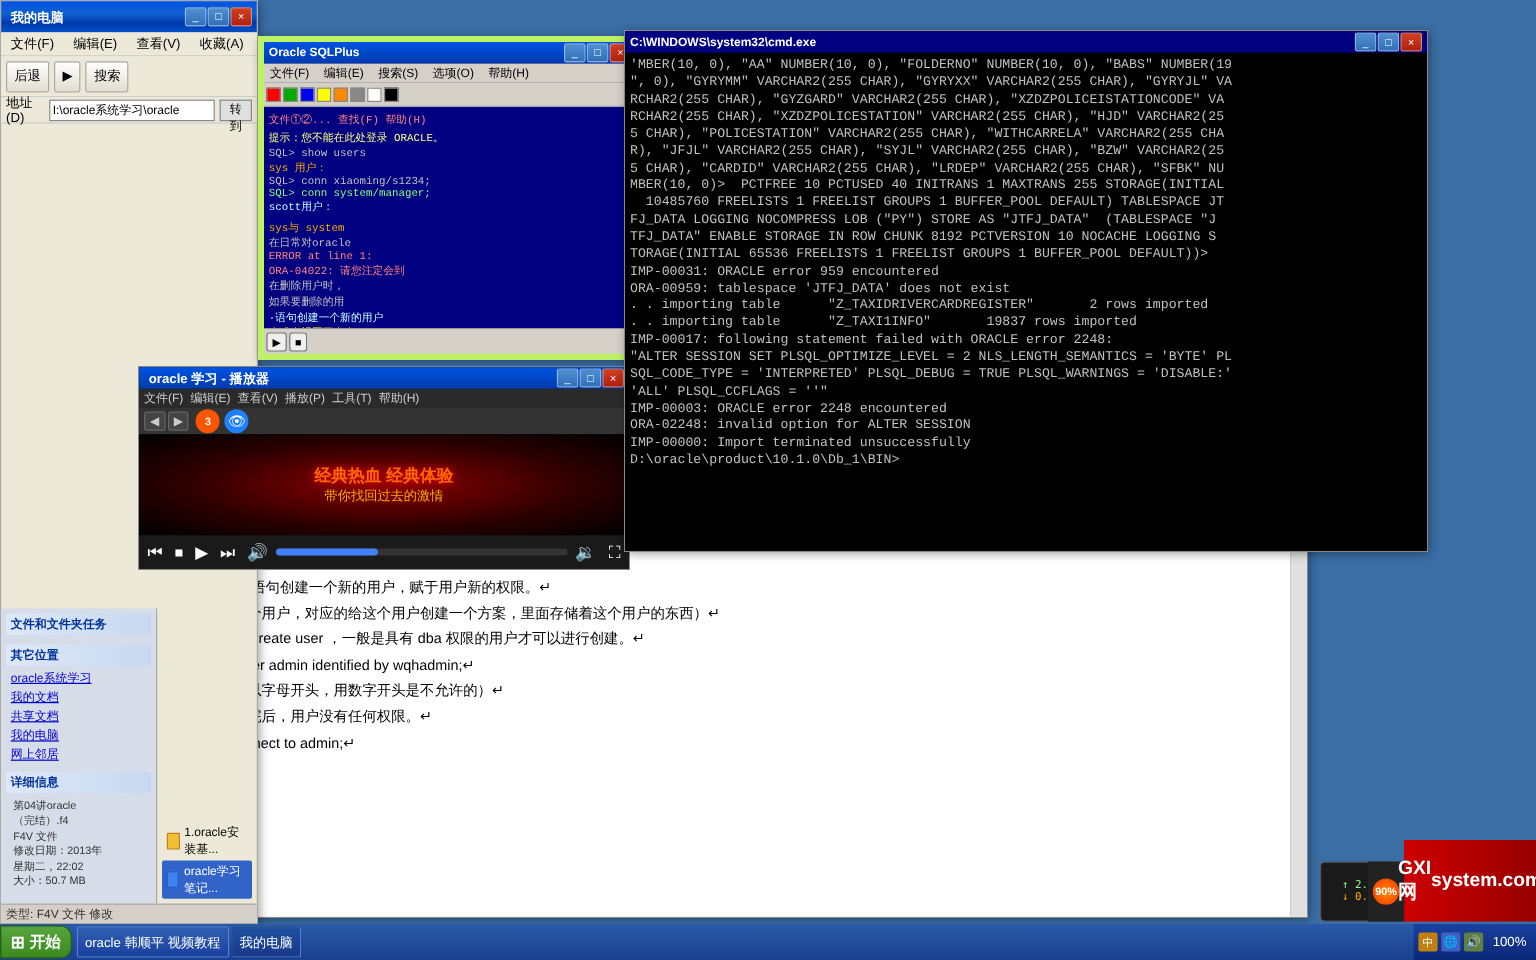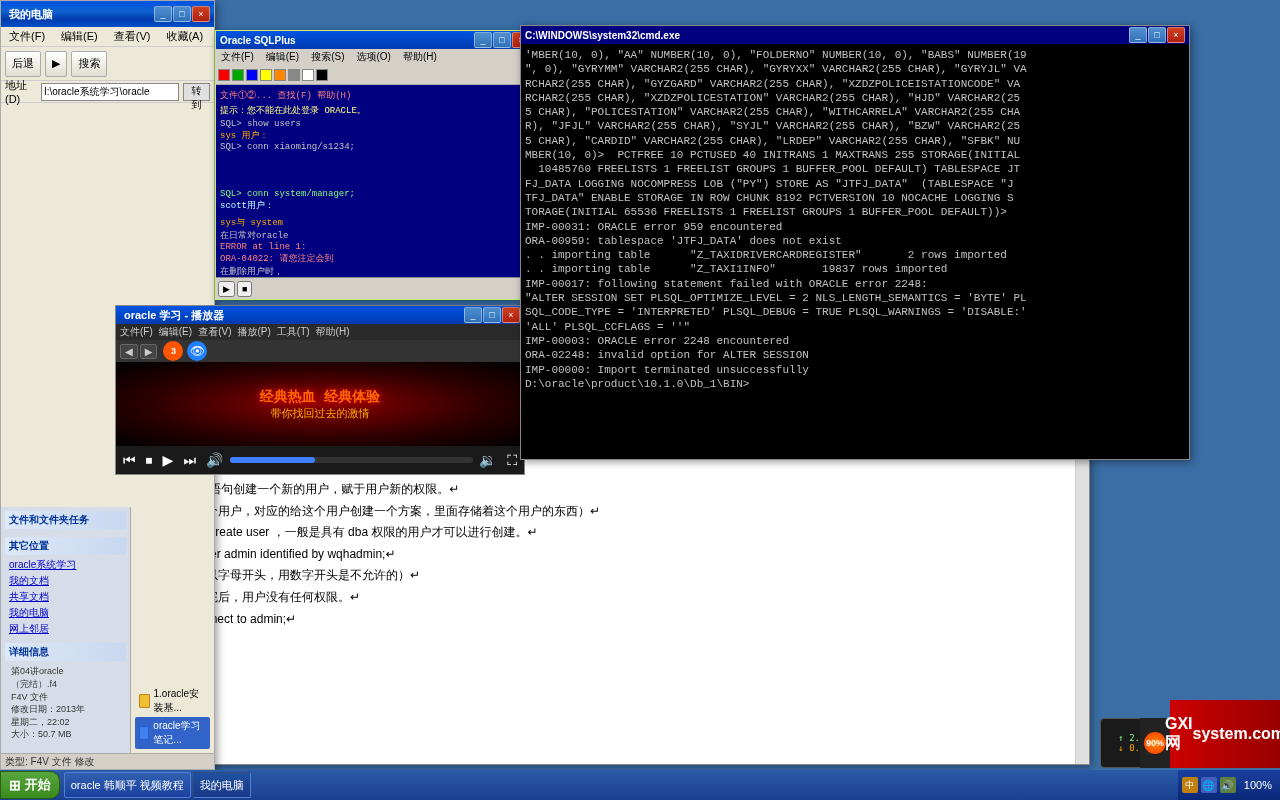--- a/index.html
+++ b/index.html
@@ -270,21 +270,21 @@
     .file-icon.blue { background: #4080f0; border-color: #2060d0; }
 
     
     .sqlplus-window {
       position: absolute;
       top: 30px;
       left: 215px;
       width: 320px;
       height: 270px;
       background: #000080;
-      border: 1px solid #bef264;
+      border: 5px solid #bef264;
       box-shadow: 2px 2px 8px rgba(0,0,0,0.4);
       z-index: 20;
       display: flex;
       flex-direction: column;
     }
     .sqlplus-titlebar {
       height: 18px;
       background: linear-gradient(to bottom, #0054e3, #003aad);
       display: flex;
       align-items: center;
@@ -427,21 +427,20 @@
     .video-bg-game {
       position: absolute;
       top: 0; left: 0; right: 0; bottom: 0;
       background: radial-gradient(ellipse at center, #8b0000 0%, #2a0000 60%, #000 100%);
     }
     .video-fire-text {
       color: #ff6600;
       font-size: 14px;
       font-weight: bold;
       text-shadow: 0 0 8px #ff0000;
-      font-family: Liberation Mono, monospace;
     }
     .video-sub-text {
       color: #ffaa00;
       font-size: 11px;
     }
     .video-controls {
       height: 28px;
       background: #1a1a1a;
       display: flex;
       align-items: center;
@@ -753,21 +752,21 @@
     <div class="color-box" style="background:#888888"></div>
     <div class="color-box" style="background:#ffffff"></div>
     <div class="color-box" style="background:#000000"></div>
   </div>
   <div class="sqlplus-content">
     <div style="color:#ff8080;font-size:9px;margin-bottom:2px;">文件①②... 查找(F) 帮助(H)</div>
     <div style="font-size:9px;color:#ffff80;margin-bottom:2px;">提示：您不能在此处登录 ORACLE。</div>
     <div style="font-size:9px;color:#c0c0c0;">SQL&gt; show users</div>
     <div style="font-size:9px;color:#ffaa00;">sys 用户：</div>
     <div style="font-size:9px;color:#c0c0c0;">SQL&gt; conn xiaoming/s1234;</div>
-    <div style="font-size:9px;color:#80ff80;margin-top:37px;">SQL&gt; conn system/manager;</div>
+    <div style="font-size:9px;color:#80ff80;">SQL&gt; conn system/manager;</div>
     <div style="font-size:9px;color:#c0ffff;">scott用户：</div>
     <div style="font-size:9px;color:#ffaa00;margin-top:4px;">sys与 system</div>
     <div style="font-size:9px;color:#c0c0c0;">在日常对oracle</div>
     <div style="font-size:9px;color:#ff8080;">ERROR at line 1:</div>
     <div style="font-size:9px;color:#ff8080;">ORA-04022: 请您注定会到</div>
     <div style="font-size:9px;color:#c0c0c0;">在删除用户时，</div>
     <div style="font-size:9px;color:#c0c0c0;">如果要删除的用</div>
     <div style="font-size:9px;color:#c0ffff;">·语句创建一个新的用户</div>
     <div style="font-size:9px;color:#ffff00;">表或者视图不存在</div>
 

